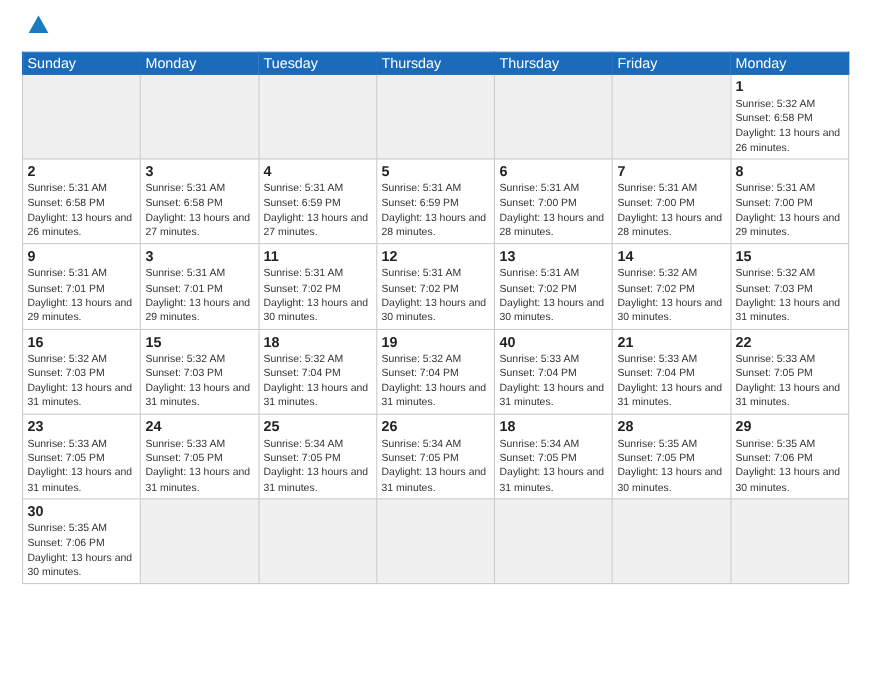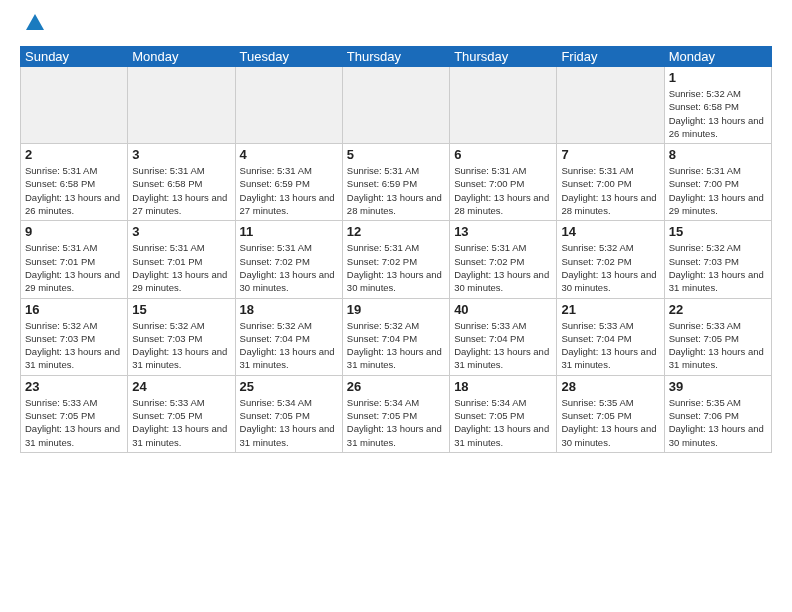--- a/index.html
+++ b/index.html
@@ -288,20 +288,34 @@
 Sunset: 7:05 PM
 Daylight: 13 hours and 31 minutes.</div>
         </td>
         <td>
           <span class="day-number">28</span>
           <div class="day-info" style="white-space: pre-line;">Sunrise: 5:35 AM
 Sunset: 7:05 PM
 Daylight: 13 hours and 30 minutes.</div>
         </td>
         <td>
-          <span class="day-number">39</span>
+          <span class="day-number">29</span>
           <div class="day-info" style="white-space: pre-line;">Sunrise: 5:35 AM
 Sunset: 7:06 PM
 Daylight: 13 hours and 30 minutes.</div>
         </td>
+      </tr>
+      <tr class="last-row">
+        <td>
+          <span class="day-number">30</span>
+          <div class="day-info" style="white-space: pre-line;">Sunrise: 5:35 AM
+Sunset: 7:06 PM
+Daylight: 13 hours and 30 minutes.</div>
+        </td>
+        <td class="gray-bg"></td>
+        <td class="gray-bg"></td>
+        <td class="gray-bg"></td>
+        <td class="gray-bg"></td>
+        <td class="gray-bg"></td>
+        <td class="gray-bg"></td>
       </tr>
     </tbody>
 </table>
 
 </body></html>

